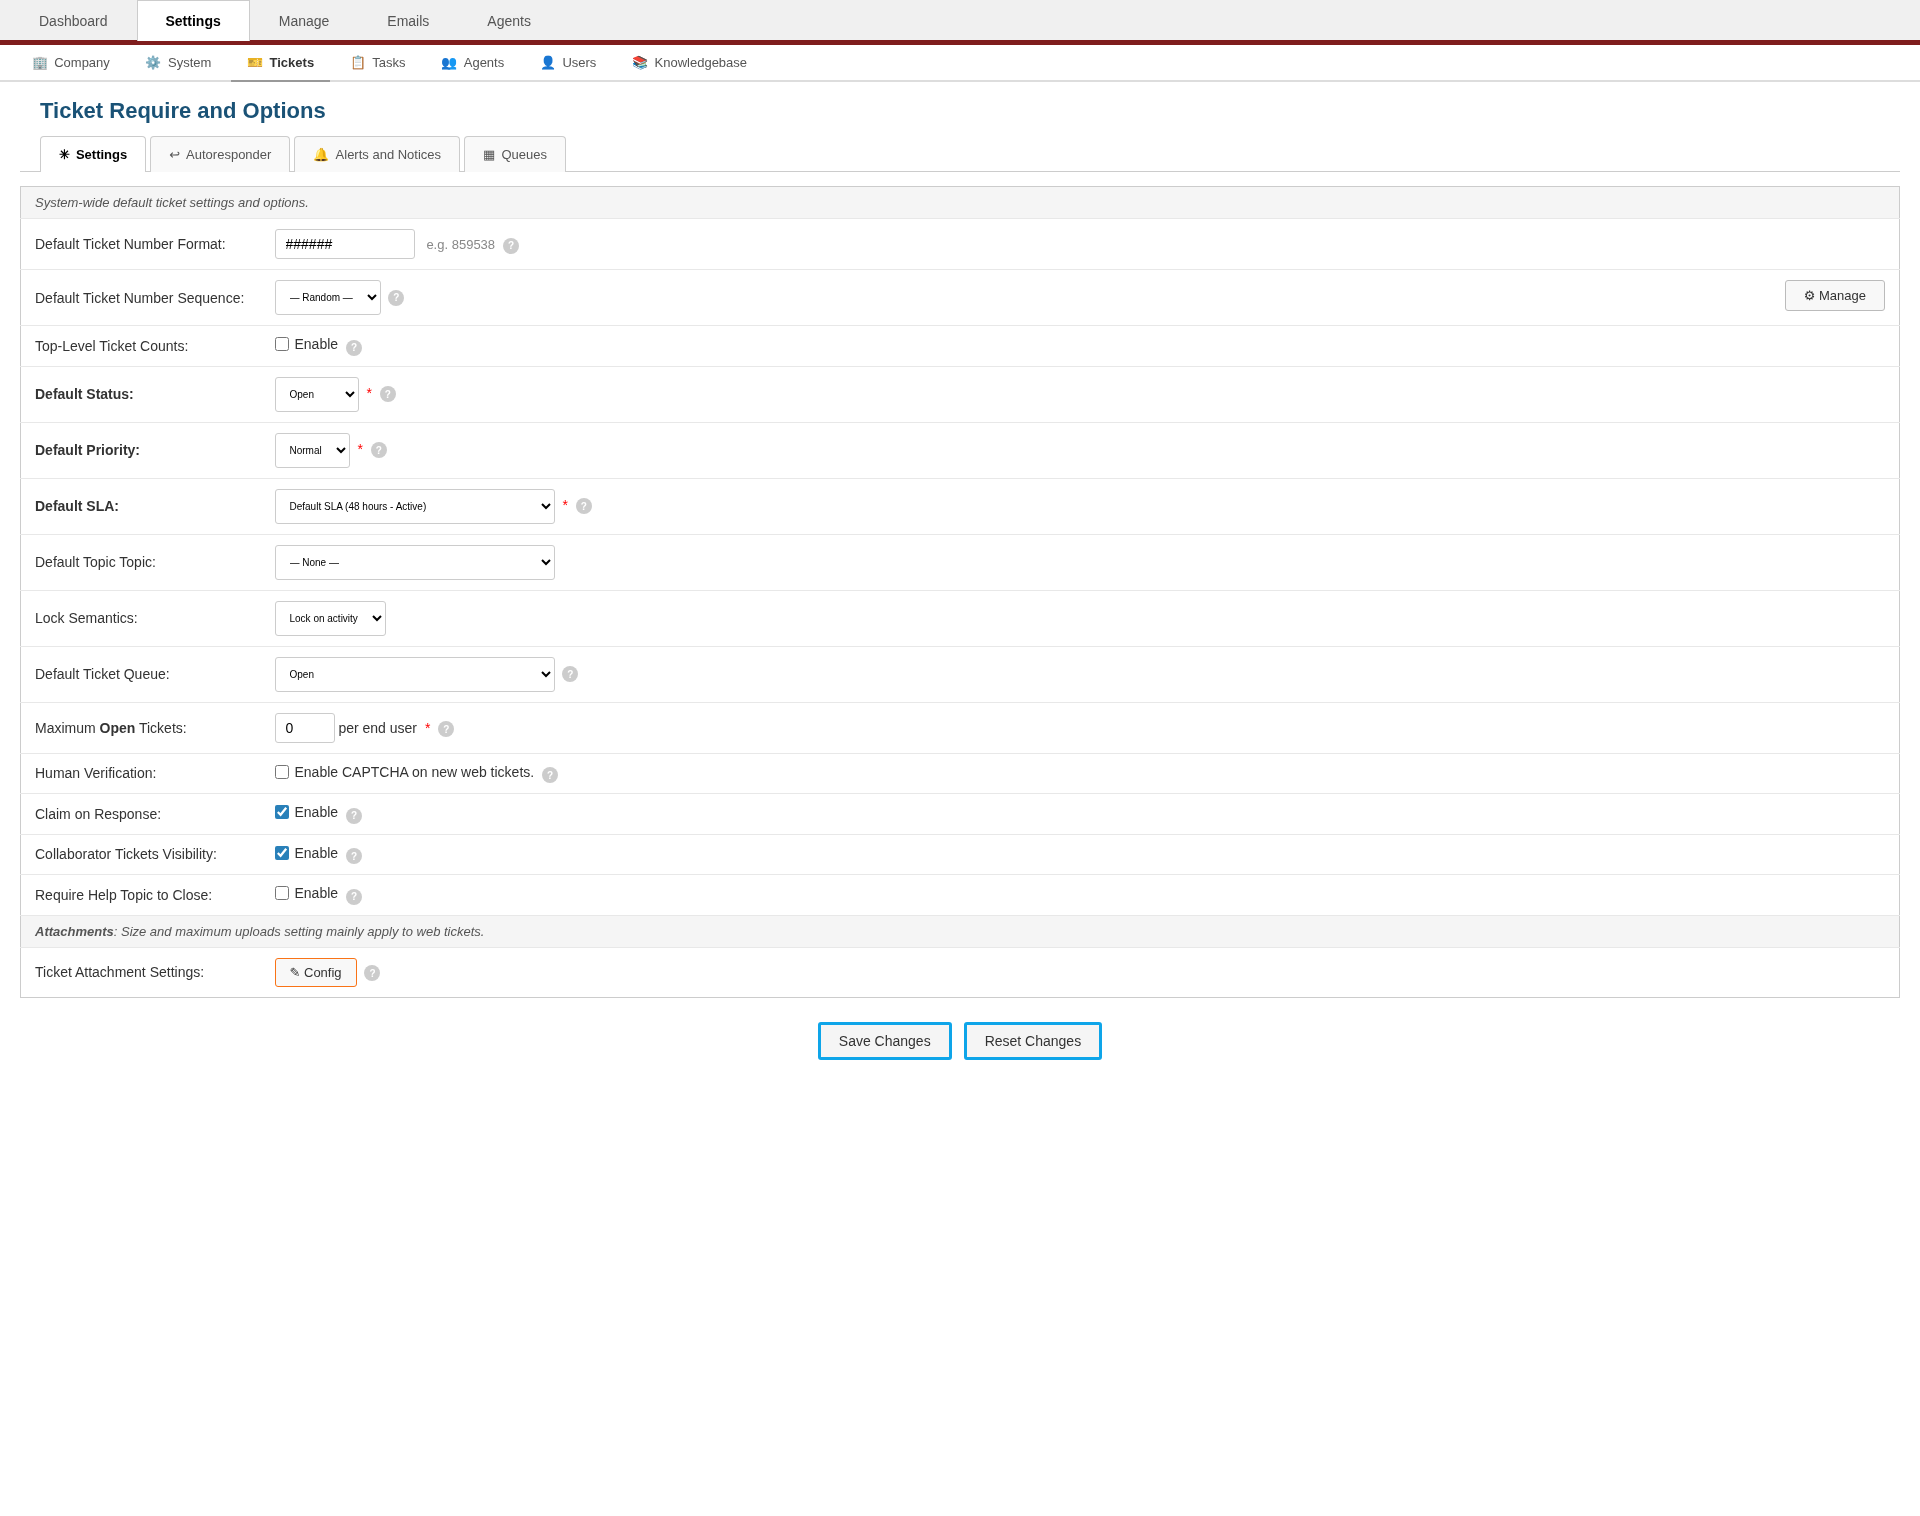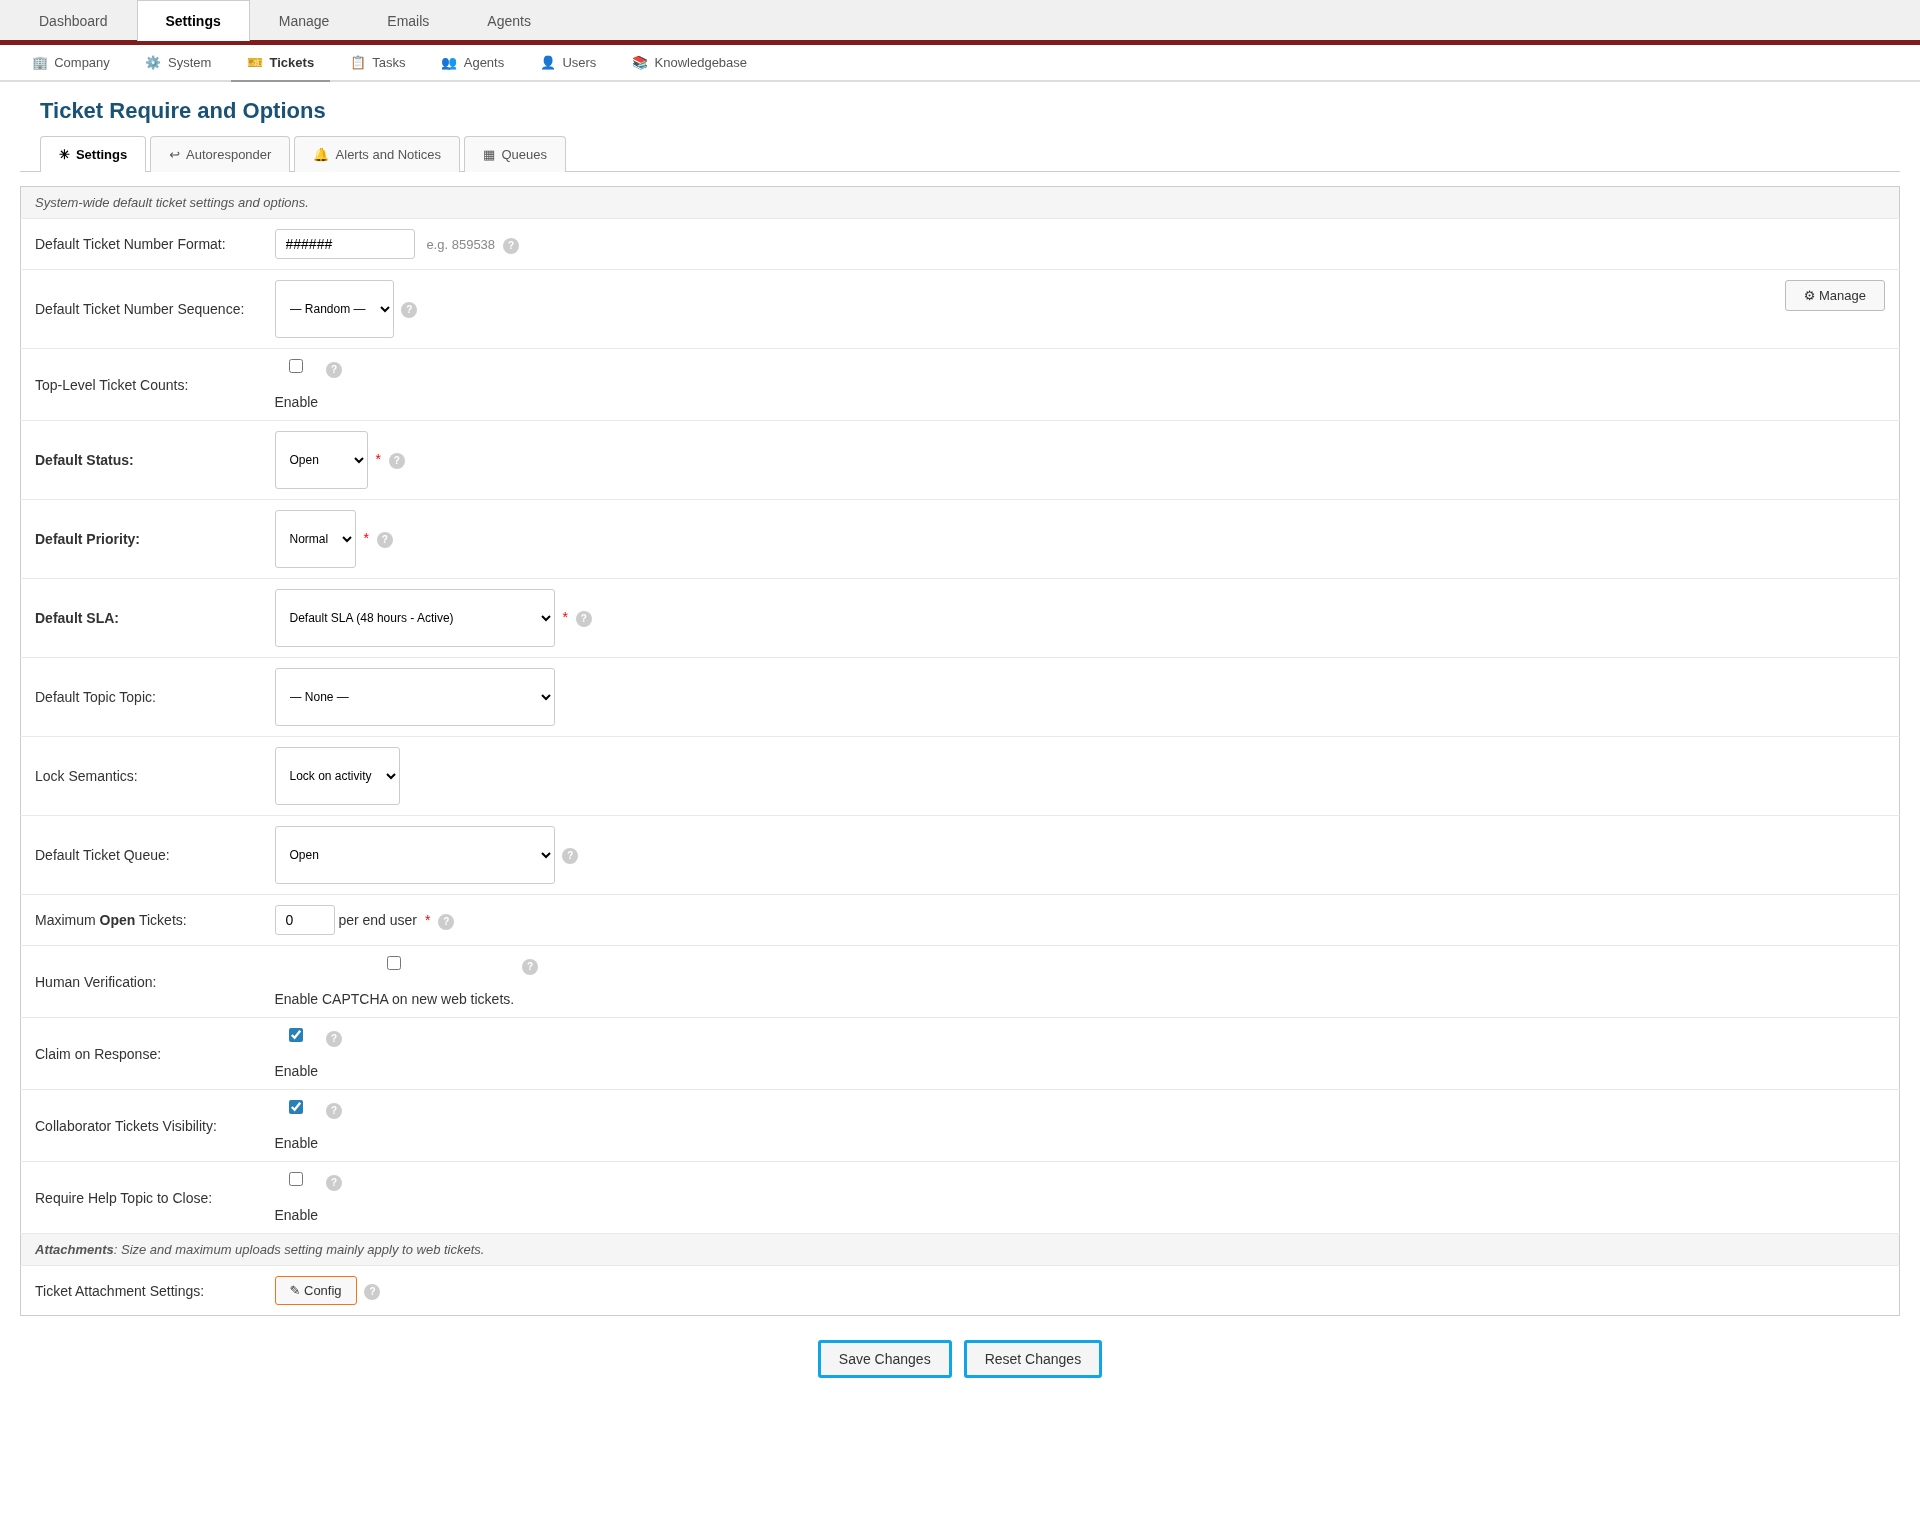--- a/index.html
+++ b/index.html
@@ -31,38 +31,38 @@
 
     
     .settings-table { width: 100%; border: 1px solid #ccc; border-collapse: collapse; margin-top: 14px; }
     .settings-table td { padding: 10px 14px; vertical-align: middle; border-bottom: 1px solid #e8e8e8; }
     .settings-table tr:last-child td { border-bottom: none; }
     .settings-table .section-header td { background: #f5f5f5; font-style: italic; color: #555; font-size: 13px; padding: 8px 14px; }
     .label-col { width: 240px; color: #333; }
     .value-col { }
 
     input[type="text"] { border: 1px solid #ccc; padding: 6px 10px; border-radius: 3px; font-size: 14px; }
-    select { border: 1px solid #ccc; padding: 20px 10px; border-radius: 3px; font-size: 12px; background: #fff; cursor: pointer; }
+    select { border: 1px solid #ccc; padding: 10px 10px; border-radius: 3px; font-size: 10px; background: #fff; cursor: pointer; }
     input[type="checkbox"] { width: 14px; height: 14px; cursor: pointer; }
 
     .help-icon { display: inline-flex; align-items: center; justify-content: center; width: 16px; height: 16px; background: #ccc; border-radius: 50%; color: #fff; font-size: 10px; font-weight: bold; cursor: pointer; margin-left: 4px; }
 
     .required { color: red; margin-left: 4px; }
 
     .btn { padding: 8px 18px; border: 3px solid #0ea5e9; border-radius: 3px; cursor: pointer; font-size: 14px; background: #f5f5f5; color: #333; }
     .btn-primary { background: #f5f5f5; }
 
     .footer-buttons { display: flex; justify-content: center; gap: 12px; padding: 24px 20px; }
 
     .manage-btn { padding: 7px 18px; border: 1px solid #bbb; border-radius: 3px; cursor: pointer; font-size: 13px; background: #f8f8f8; color: #333; display: inline-flex; align-items: center; gap: 5px; float: right; }
 
     .example-text { color: #888; margin-left: 8px; font-size: 13px; }
 
     
-    .check-label { display: inline-flex; align-items: center; gap: 21px; flex-direction: column; }
+    .check-label { display: inline-flex; align-items: center; gap: 6px; }
 
     
     strong { font-weight: bold; }
 
     .config-btn { padding: 6px 14px; border: 1px solid #f97316; border-radius: 3px; cursor: pointer; font-size: 13px; background: #f8f8f8; color: #333; display: inline-flex; align-items: center; gap: 5px; }
 
     
     .checkbox-blue { accent-color: #2980b9; }
   </style>
 </head>

